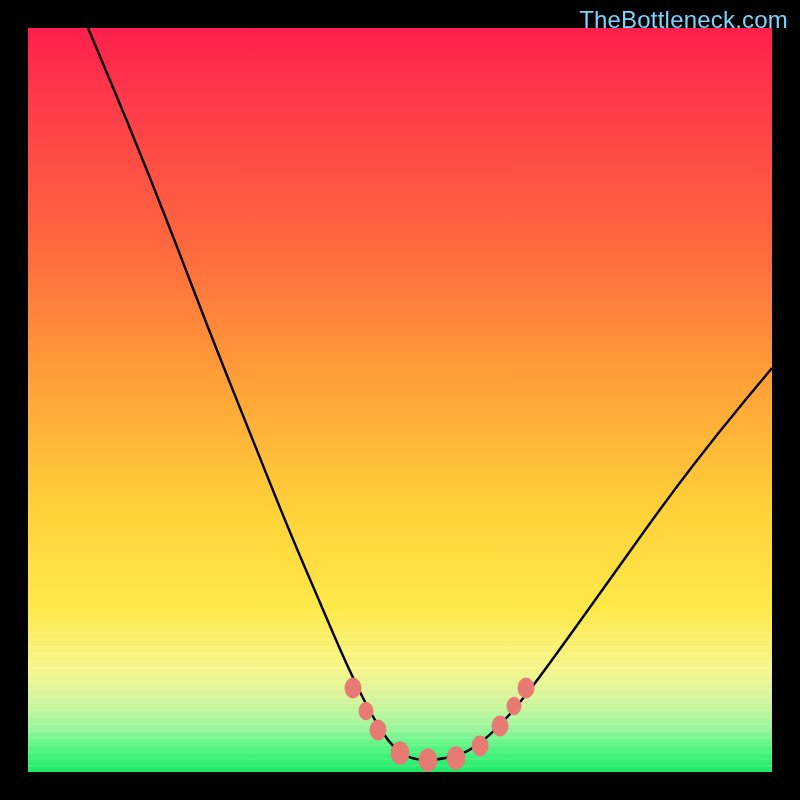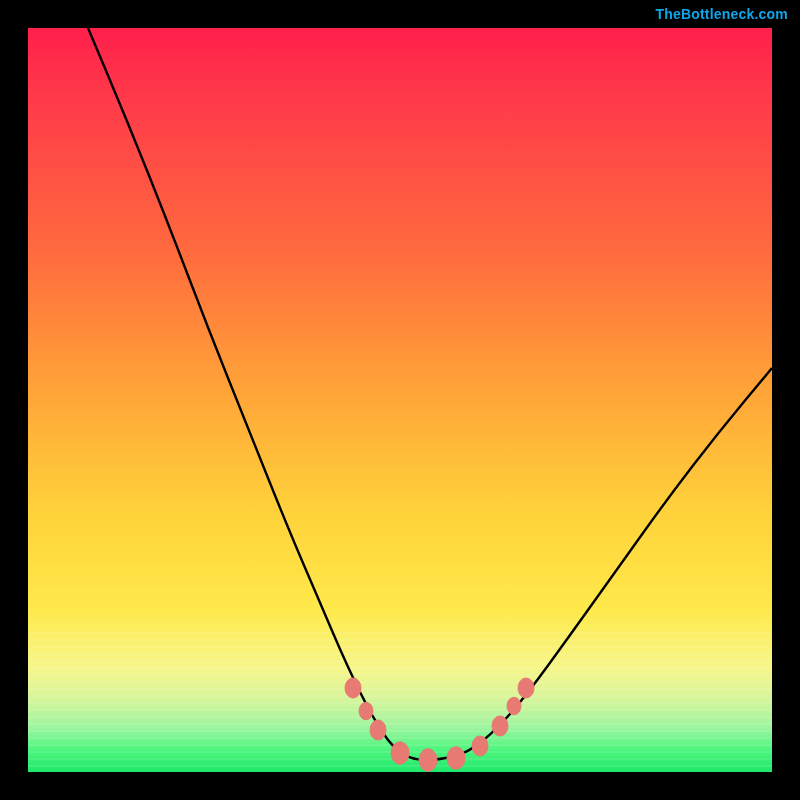--- a/index.html
+++ b/index.html
@@ -51,25 +51,24 @@
       rgba(255,255,255,0.09) 2px,
       rgba(0,0,0,0.0) 2px,
       rgba(0,0,0,0.0) 7px
     );
     pointer-events: none;
   }
   .watermark {
     position: absolute;
     top: 6px;
     right: 12px;
-    color: #0ea5e9;
-    font-size: 14px;
+    color: #7dd3fc;
+    font-size: 24px;
     letter-spacing: 0.2px;
     user-select: none;
-    font-weight: bold;
   }
   svg.curve {
     position: absolute;
     left: 28px;
     top: 28px;
     width: 744px;
     height: 744px;
     overflow: visible;
   }
   .curve-path {

